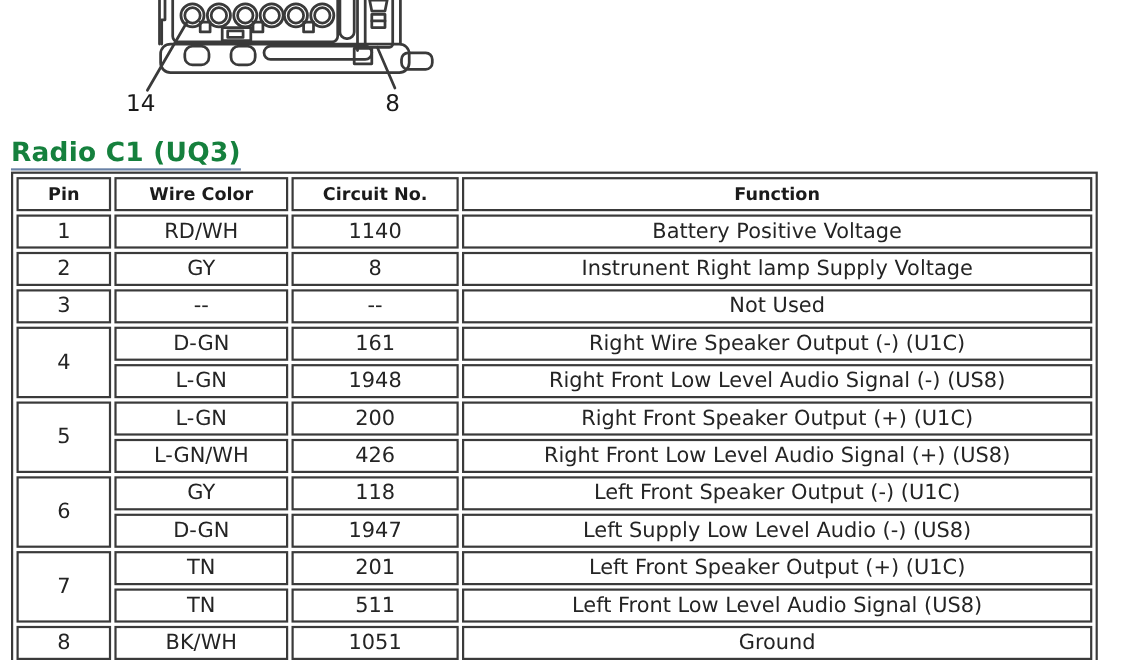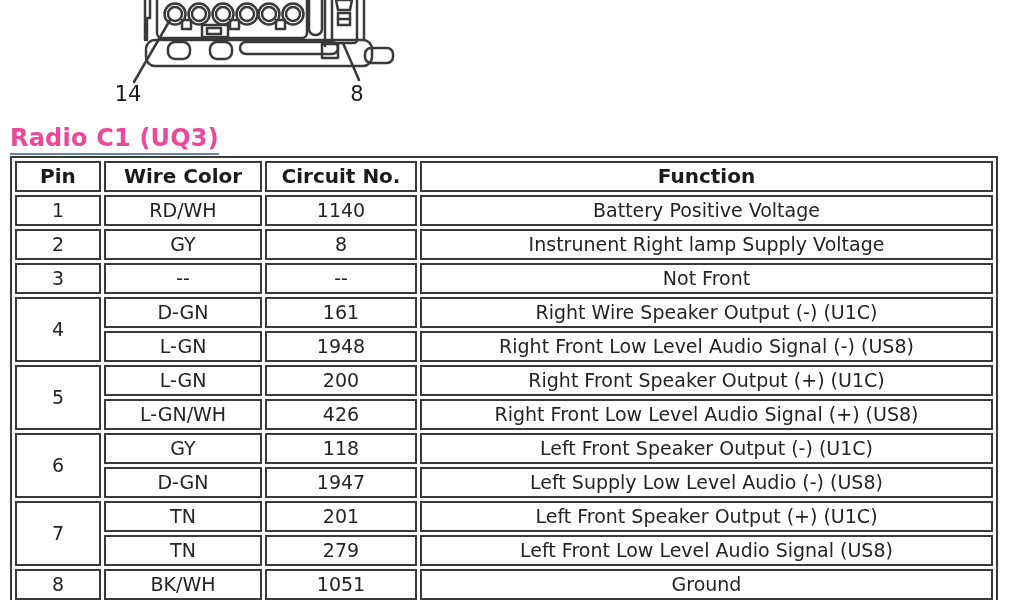--- a/index.html
+++ b/index.html
@@ -5,32 +5,32 @@
   html,body{margin:0;padding:0;background:#ffffff;}
   body{width:1024px;height:600px;overflow:hidden;
        font-family:"DejaVu Sans","Liberation Sans",sans-serif;color:#222222;}
   #page{position:relative;width:908px;height:600px;background:#ffffff;}
 
   
   #connector{position:absolute;left:103px;top:0;width:295px;height:112px;}
 
   
   #title{position:absolute;left:10px;top:124px;
-         font-size:24px;font-weight:bold;letter-spacing:0.2px;color:#ec4899;}
+         font-size:24px;font-weight:bold;letter-spacing:0.2px;color:#15803d;}
   #title .u{border-bottom:2px solid #6a82a6;padding-bottom:1px;display:inline-block;}
 
   
   #tblwrap{position:absolute;left:10px;top:156px;}
   table.pinout{border-collapse:separate;border-spacing:3px;table-layout:fixed;
                width:988px;border:2px solid #3a3a3a;background:#ffffff;}
   table.pinout th, table.pinout td{
       border:2px solid #3a3a3a;background:#ffffff;box-sizing:border-box;
       font-size:19px;line-height:25px;padding:1px 5px;color:#242424;
       overflow:hidden;white-space:nowrap;}
-  table.pinout th{font-size:20px;font-weight:bold;text-align:center;color:#1b1b1b;}
+  table.pinout th{font-size:16px;font-weight:bold;text-align:center;color:#1b1b1b;}
   td.c-pin, td.c-wire, td.c-circuit{text-align:center;}
   td.c-func{text-align:center;padding-left:4px;}
 </style>
 </head>
 <body>
 
 <div id="page">
 
   <svg id="connector" viewBox="0 0 295 112" xmlns="http://www.w3.org/2000/svg">
     <g stroke="#3a3a3a" stroke-width="2.5" fill="none" stroke-linejoin="round" stroke-linecap="round">
@@ -112,21 +112,21 @@
           <tr>
             <td class="c-pin" rowspan="1">2</td>
             <td class="c-wire">GY</td>
             <td class="c-circuit">8</td>
             <td class="c-func">Instrunent Right lamp Supply Voltage</td>
           </tr>
           <tr>
             <td class="c-pin" rowspan="1">3</td>
             <td class="c-wire">--</td>
             <td class="c-circuit">--</td>
-            <td class="c-func">Not Front</td>
+            <td class="c-func">Not Used</td>
           </tr>
           <tr>
             <td class="c-pin" rowspan="2">4</td>
             <td class="c-wire">D-GN</td>
             <td class="c-circuit">161</td>
             <td class="c-func">Right Wire Speaker Output (-) (U1C)</td>
           </tr>
           <tr>
             <td class="c-wire">L-GN</td>
             <td class="c-circuit">1948</td>
@@ -155,21 +155,21 @@
             <td class="c-func">Left Supply Low Level Audio (-) (US8)</td>
           </tr>
           <tr>
             <td class="c-pin" rowspan="2">7</td>
             <td class="c-wire">TN</td>
             <td class="c-circuit">201</td>
             <td class="c-func">Left Front Speaker Output (+) (U1C)</td>
           </tr>
           <tr>
             <td class="c-wire">TN</td>
-            <td class="c-circuit">279</td>
+            <td class="c-circuit">511</td>
             <td class="c-func">Left Front Low Level Audio Signal (US8)</td>
           </tr>
           <tr>
             <td class="c-pin" rowspan="1">8</td>
             <td class="c-wire">BK/WH</td>
             <td class="c-circuit">1051</td>
             <td class="c-func">Ground</td>
           </tr>
         </tbody>
     </table>

